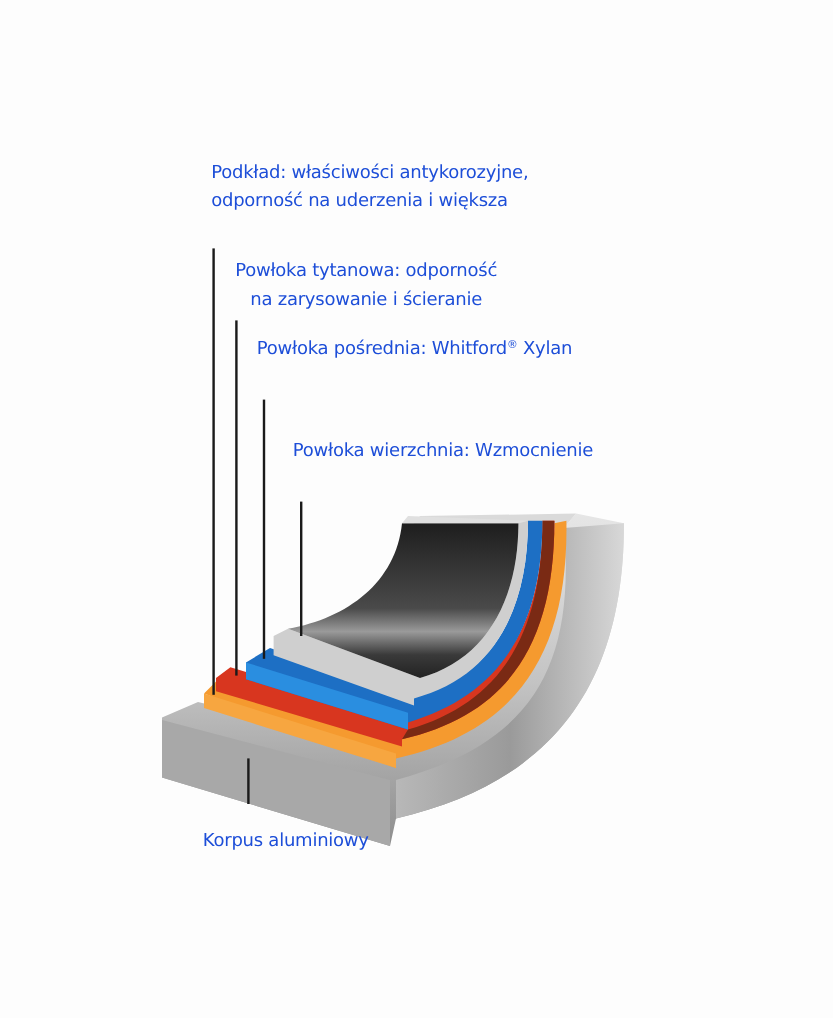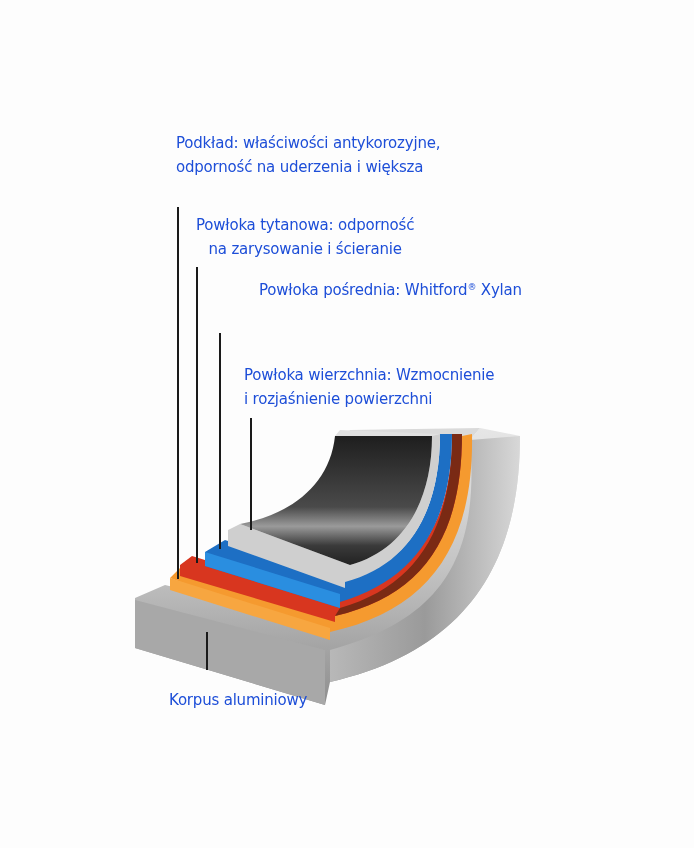--- a/index.html
+++ b/index.html
@@ -77,24 +77,23 @@
 <div class="label" style="left:176px; top:131px;">
   <span>Podkład: właściwości antykorozyjne,</span>
   <span>odporność na uderzenia i większa</span>
 </div>
 
 <div class="label" style="left:196px; top:213px;text-align:center;">
   <span>Powłoka tytanowa: odporność</span>
   <span>na zarysowanie i ścieranie</span>
 </div>
 
-<div class="label" style="left:214px; top:278px;margin-left:45px;">
+<div class="label" style="left:214px; top:278px;">
   <span><b style="font-weight:normal">Powłoka pośrednia: Whitford</b><sup>®</sup><b style="font-weight:normal"> Xylan</b></span>
 </div>
 
 <div class="label" style="left:244px; top:363px;">
   <span>Powłoka wierzchnia: Wzmocnienie</span>
-  <span>i rozjaśnienie powierzchni</span>
 </div>
 
 <div class="label" style="left:169px; top:688px;">
   <span>Korpus aluminiowy</span>
 </div>
 
 </body></html>

